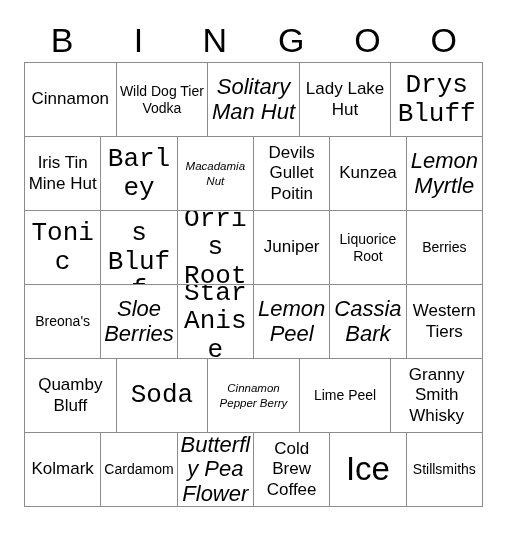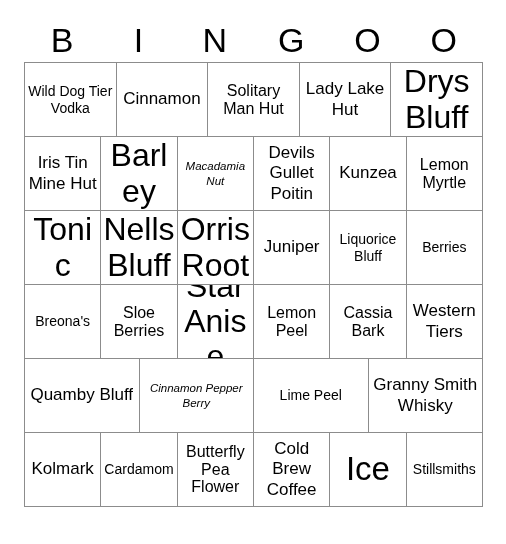--- a/index.html
+++ b/index.html
@@ -61,22 +61,22 @@
     overflow: hidden;
   }
   .cell-text {
     display: block;
     width: 100%;
     line-height: 1.16;
     word-wrap: break-word;
   }
   
   .fs-xxl .cell-text { font-size: 33px; line-height: 1.05; }
-  .fs-xl  .cell-text { font-size: 32px; line-height: 1.1; }
-  .fs-lg  .cell-text { font-size: 16px; line-height: 1.12; }
+  .fs-xl  .cell-text { font-size: 26px; line-height: 1.1; font-family: Liberation Mono, monospace; }
+  .fs-lg  .cell-text { font-size: 22px; line-height: 1.12; font-style: italic; }
   .fs-md  .cell-text { font-size: 17px; line-height: 1.18; }
   .fs-sm  .cell-text { font-size: 14px; line-height: 1.2; }
   .fs-xs  .cell-text { font-size: 11.5px; line-height: 1.25; font-style: italic; }
 </style>
 </head>
 <body>
 
 <div id="card">
 
   <div id="header-row">
@@ -84,25 +84,25 @@
     <div class="header-cell">I</div>
     <div class="header-cell">N</div>
     <div class="header-cell">G</div>
     <div class="header-cell">O</div>
     <div class="header-cell">O</div>
   </div>
 
   <div id="grid">
 
     <div class="grid-row">
+      <div class="cell fs-md">
+          <span class="cell-text">Cinnamon</span>
+        </div>
       <div class="cell fs-sm">
           <span class="cell-text">Wild Dog Tier Vodka</span>
-        </div>
-      <div class="cell fs-md">
-          <span class="cell-text">Cinnamon</span>
         </div>
       <div class="cell fs-lg">
           <span class="cell-text">Solitary Man Hut</span>
         </div>
       <div class="cell fs-md">
           <span class="cell-text">Lady Lake Hut</span>
         </div>
       <div class="cell fs-xl">
           <span class="cell-text">Drys Bluff</span>
         </div>
@@ -136,21 +136,21 @@
       <div class="cell fs-xl">
           <span class="cell-text">Nells Bluff</span>
         </div>
       <div class="cell fs-xl">
           <span class="cell-text">Orris Root</span>
         </div>
       <div class="cell fs-md">
           <span class="cell-text">Juniper</span>
         </div>
       <div class="cell fs-sm">
-          <span class="cell-text">Liquorice Bluff</span>
+          <span class="cell-text">Liquorice Root</span>
         </div>
       <div class="cell fs-sm">
           <span class="cell-text">Berries</span>
         </div>
     </div>
 
     <div class="grid-row">
       <div class="cell fs-sm">
           <span class="cell-text">Breona's</span>
         </div>
@@ -167,20 +167,23 @@
           <span class="cell-text">Cassia Bark</span>
         </div>
       <div class="cell fs-md">
           <span class="cell-text">Western Tiers</span>
         </div>
     </div>
 
     <div class="grid-row">
       <div class="cell fs-md">
           <span class="cell-text">Quamby Bluff</span>
+        </div>
+      <div class="cell fs-xl">
+          <span class="cell-text">Soda</span>
         </div>
       <div class="cell fs-xs">
           <span class="cell-text">Cinnamon Pepper Berry</span>
         </div>
       <div class="cell fs-sm">
           <span class="cell-text">Lime Peel</span>
         </div>
       <div class="cell fs-md">
           <span class="cell-text">Granny Smith Whisky</span>
         </div>

